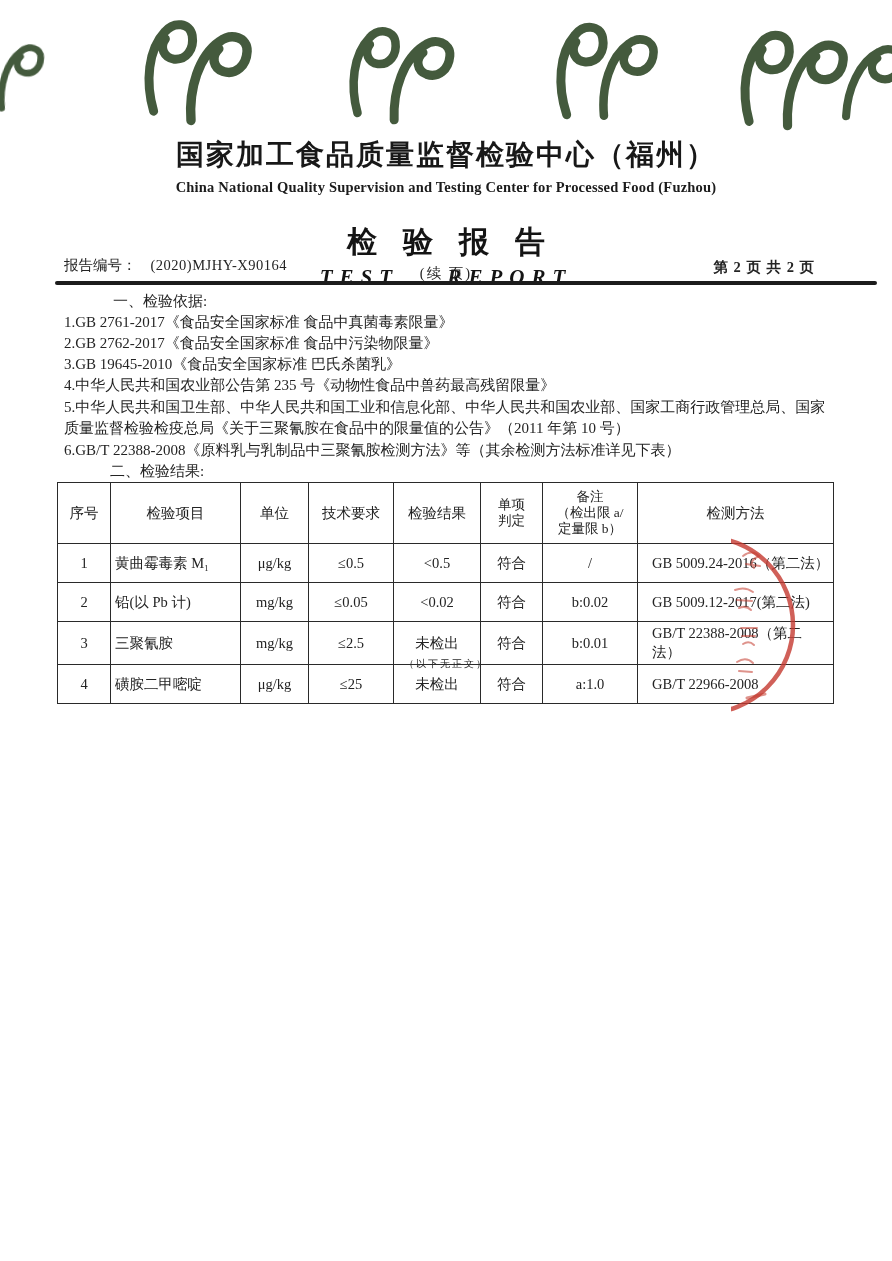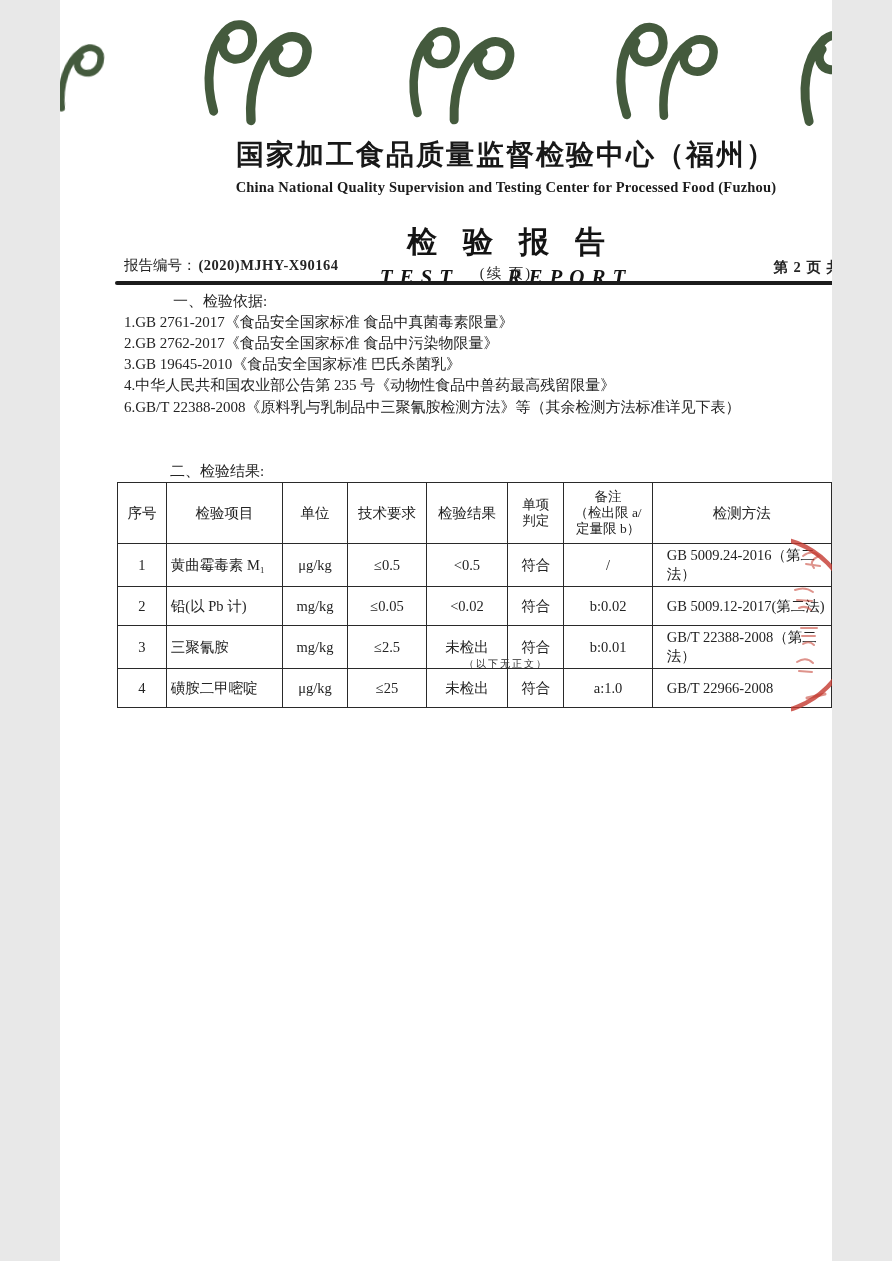--- a/index.html
+++ b/index.html
@@ -1,18 +1,18 @@
 <!DOCTYPE html>
 <html><head>
 <meta charset="utf-8">
 <style>
   html,body{margin:0;padding:0;background:#e8e8e8;}
   .page{
     position:relative;
-    width:772px;height:1261px;
+    width:892px;height:1261px;
     margin:0 auto;
     background:#ffffff;
     overflow:hidden;
     font-family:"Liberation Serif","DejaVu Serif",serif;
     color:#1f1f1f;
   }
   
   .artifacts{position:absolute;top:0;left:0;width:892px;height:135px;pointer-events:none;}
   
   .header{position:absolute;top:136px;left:0;width:892px;text-align:center;}
@@ -31,21 +31,21 @@
   .report-title-en{
     font-size:21px;font-weight:bold;letter-spacing:7px;word-spacing:36px;
     color:#141414;margin-top:2px;font-style:italic;
   }
   
   .meta-row{
     position:absolute;top:256px;left:0;width:892px;height:22px;
     font-size:14.5px;color:#242424;
   }
   .meta-left{position:absolute;left:64px;top:0;}
-  .meta-left .val{margin-left:2px;letter-spacing:0.5px;font-weight:bold;}
+  .meta-left .val{margin-left:14px;letter-spacing:0.5px;}
   .meta-center{position:absolute;left:0;width:892px;text-align:center;top:8px;letter-spacing:2px;}
   .meta-right{position:absolute;right:77px;top:2px;letter-spacing:1px;font-weight:bold;}
   .rule{
     position:absolute;top:281px;left:55px;width:822px;height:3.5px;
     background:#1c1c1c;border-radius:2px;
   }
   
   .basis{position:absolute;top:291px;left:0;width:892px;font-size:15px;line-height:21px;color:#242424;}
   .basis .heading{margin:0 0 0 113px;padding:0;}
   .basis .item{margin:0 60px 0 64px;padding:0;}
@@ -118,20 +118,21 @@
     <span class="meta-right">第 2 页  共 2 页</span>
   </div>
   <div class="rule"></div>
 
   <section class="basis">
     <p class="heading">一、检验依据:</p>
     <p class="item">1.GB 2761-2017《食品安全国家标准 食品中真菌毒素限量》</p>
     <p class="item">2.GB 2762-2017《食品安全国家标准 食品中污染物限量》</p>
     <p class="item">3.GB 19645-2010《食品安全国家标准 巴氏杀菌乳》</p>
     <p class="item">4.中华人民共和国农业部公告第 235 号《动物性食品中兽药最高残留限量》</p>
+    <p class="item gap">5.中华人民共和国卫生部、中华人民共和国工业和信息化部、中华人民共和国农业部、国家工商行政管理总局、国家质量监督检验检疫总局《关于三聚氰胺在食品中的限量值的公告》（2011 年第 10 号）</p>
     <p class="item gap">6.GB/T 22388-2008《原料乳与乳制品中三聚氰胺检测方法》等（其余检测方法标准详见下表）</p>
   </section>
 
   <p class="results-heading">二、检验结果:</p>
 
   <table class="results">
     <colgroup>
       <col style="width:53px">
         <col style="width:130px">
         <col style="width:68px">

